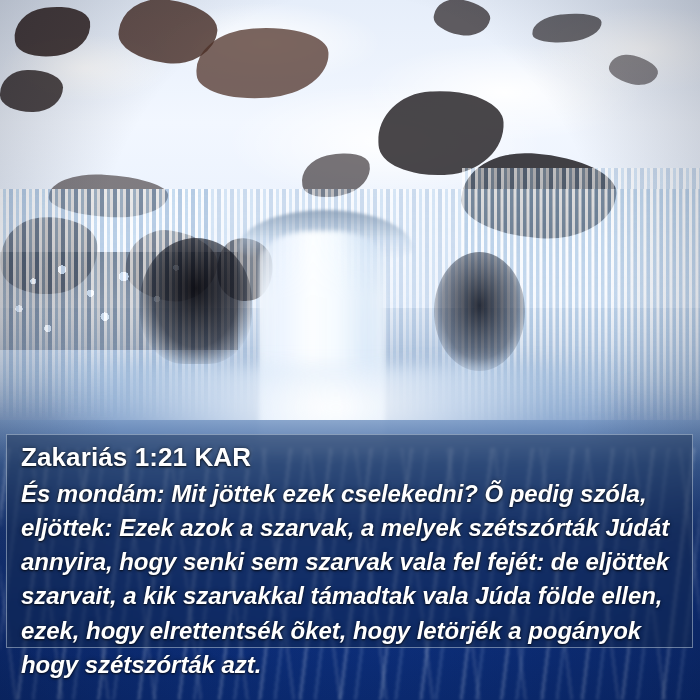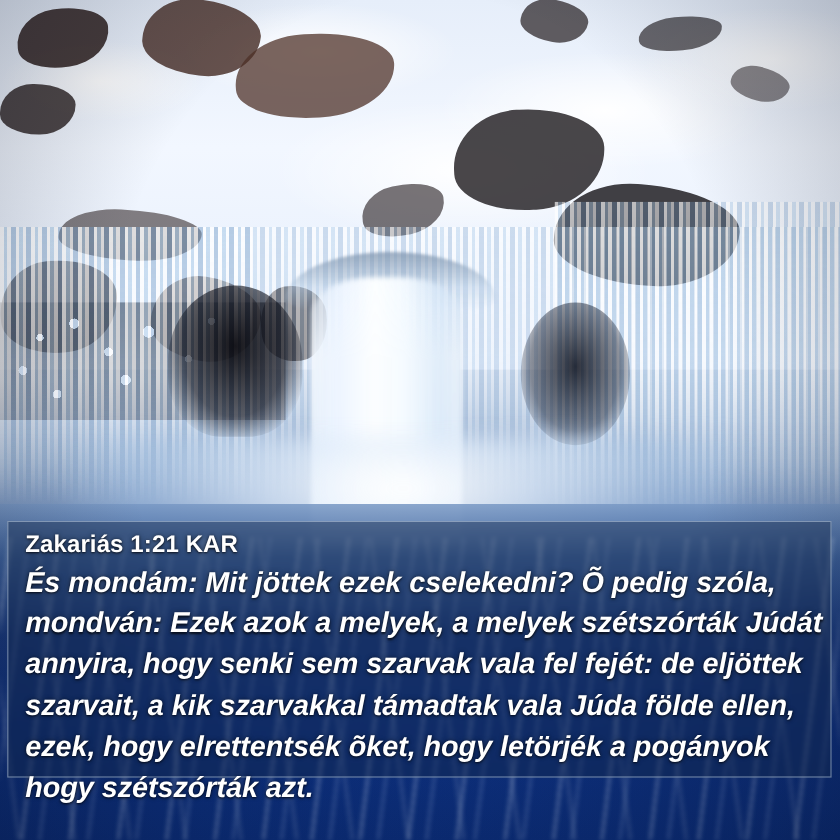--- a/index.html
+++ b/index.html
@@ -192,21 +192,21 @@
     height:214px;
     background:rgba(20,38,72,.42);
     border:1px solid rgba(214,228,245,.46);
     -webkit-backdrop-filter:blur(1px);
             backdrop-filter:blur(1px);
     padding:6px 14px 8px 14px;
   }
 
   .verse-title {
     color:#ffffff;
-    font-size:20px;
+    font-size:26px;
     font-weight:bold;
     letter-spacing:.1px;
     line-height:1.30;
     text-shadow:0 1px 2px rgba(0,0,0,.72), 0 0 4px rgba(0,0,0,.45);
     white-space:nowrap;
   }
 
   .verse-body {
     margin-top:2px;
     color:#ffffff;
@@ -261,21 +261,21 @@
 
     <div class="vignette"></div>
   </div>
 
   <div class="verse-panel">
 
     <div class="verse-title">Zakariás 1:21 KAR</div>
 
     <div class="verse-body">
       <span style="display: block; white-space: nowrap;">És mondám: Mit jöttek ezek cselekedni? Õ pedig szóla,</span>
-      <span style="display: block; white-space: nowrap;">mondván: Ezek azok a melyek, a melyek szétszórták Júdát</span>
+      <span style="display: block; white-space: nowrap;">eljöttek: Ezek azok a szarvak, a melyek szétszórták Júdát</span>
       <span style="display: block; white-space: nowrap;">annyira, hogy senki sem szarvak vala fel fejét: de eljöttek</span>
       <span style="display: block; white-space: nowrap;">szarvait, a kik szarvakkal támadtak vala Júda földe ellen,</span>
       <span style="display: block; white-space: nowrap;">ezek, hogy elrettentsék õket, hogy letörjék a pogányok</span>
       <span style="display: block; white-space: nowrap;">hogy szétszórták azt.</span>
     </div>
 
   </div>
 
 </div>
 

